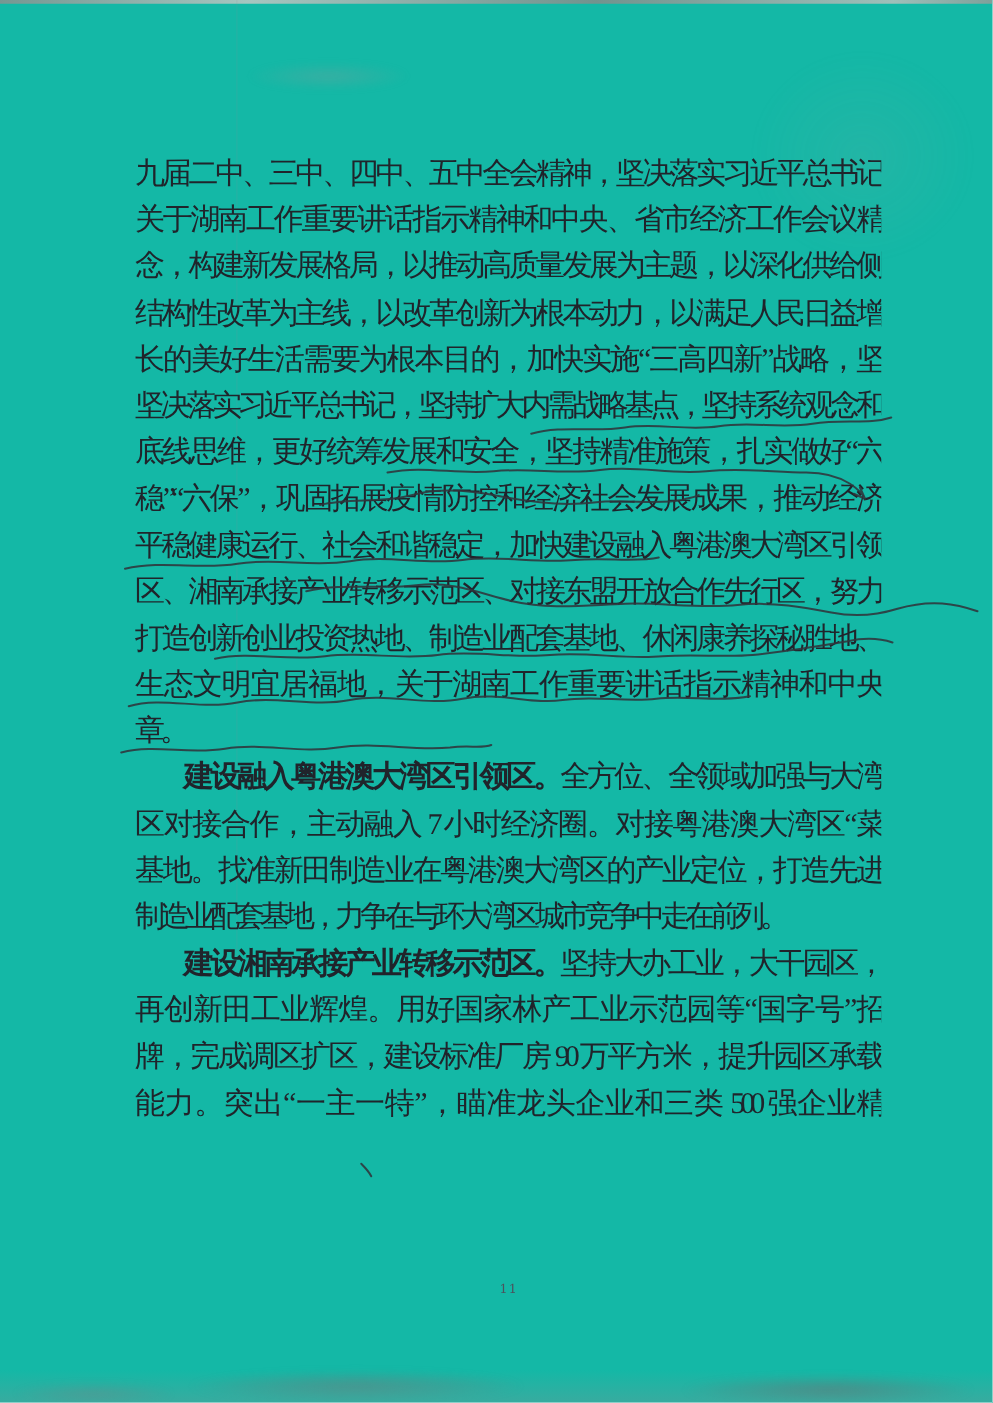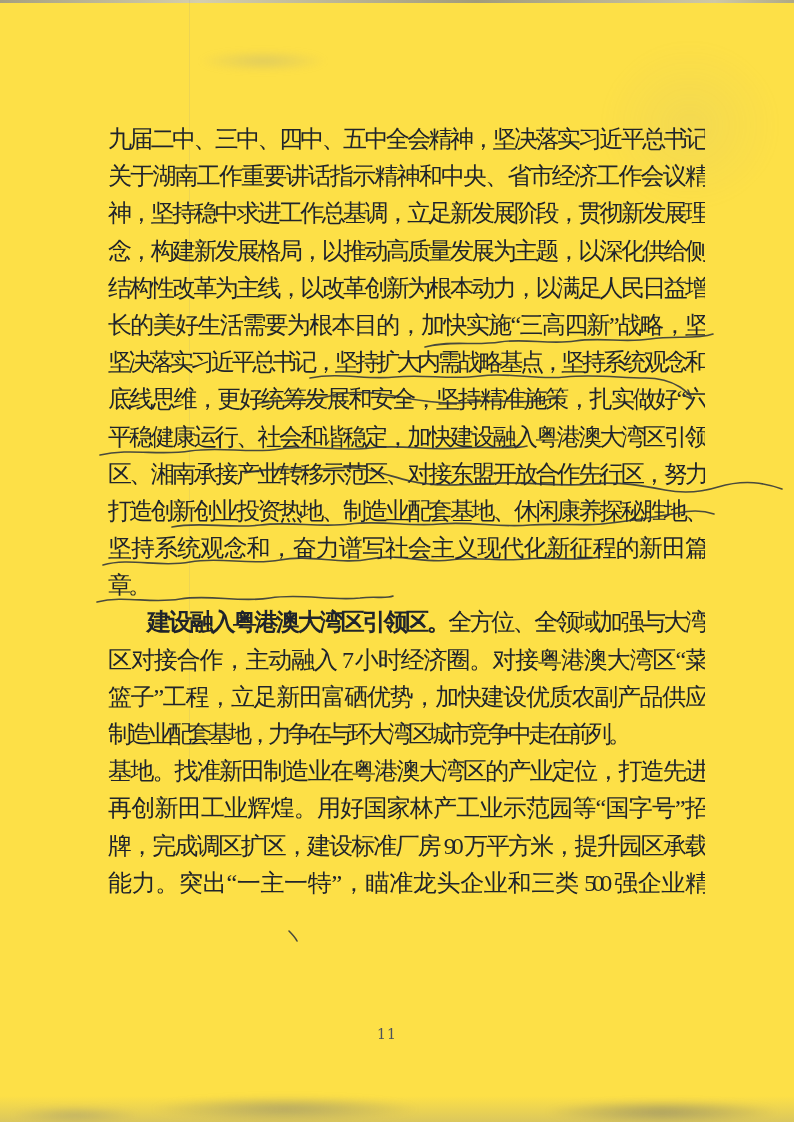--- a/index.html
+++ b/index.html
@@ -1,20 +1,20 @@
 <!DOCTYPE html>
 <html lang="zh"><head>
 <meta charset="utf-8">
 <style>
   html,body { margin:0; padding:0; background:#e9e9e7; }
   .page {
     position:relative;
     width:794px; height:1122px;
     margin:0 auto;
-    background:#fde047;
+    background:#14b8a6;
     overflow:hidden;
     font-family:"Liberation Serif","DejaVu Serif",serif;
   }
   
   .edge-top {
     position:absolute; top:0; left:0; right:0; height:3px;
     background:linear-gradient(to right,#8f8f8d,#cac9c6 25%,#8a8a88 60%,#c2c1be 90%,#9a9a97);
     opacity:.8;
   }
   .vline {
@@ -53,53 +53,53 @@
   .line.ind { text-indent:39px; }
   
   .annot {
     position:absolute; left:0; top:0; width:794px; height:1122px;
     pointer-events:none;
   }
   .annot path { fill:none; stroke-width:1.6; stroke-linecap:round; stroke-linejoin:round; opacity:.88; }
   
   .page-number {
     position:absolute; left:377px; top:1026px; width:60px;
-    text-align:left; font-size:14px; letter-spacing:1px;
+    text-align:center; font-size:10px; letter-spacing:1px;
     color:#4c525c;
     font-family:"DejaVu Serif","Liberation Serif",serif;
   }
 </style>
 </head>
 <body>
 
 <div class="page">
   <div class="edge-top"></div>
   <div class="vline"></div>
   <div class="smudge smudge-a"></div>
   <div class="smudge smudge-b"></div>
 
   <div class="text-block">
       <div class="line"><span>九届二中、三中、四中、五中全会精神，坚决落实习近平总书记</span></div>
       <div class="line"><span>关于湖南工作重要讲话指示精神和中央、省市经济工作会议精</span></div>
-      <div class="line"><span>神，坚持稳中求进工作总基调，立足新发展阶段，贯彻新发展理</span></div>
       <div class="line"><span>念，构建新发展格局，以推动高质量发展为主题，以深化供给侧</span></div>
       <div class="line"><span>结构性改革为主线，以改革创新为根本动力，以满足人民日益增</span></div>
       <div class="line"><span>长的美好生活需要为根本目的，加快实施“三高四新”战略，坚</span></div>
       <div class="line"><span>坚决落实习近平总书记，坚持扩大内需战略基点，坚持系统观念和</span></div>
       <div class="line"><span>底线思维，更好统筹发展和安全，坚持精准施策，扎实做好“六</span></div>
+      <div class="line"><span>稳”“六保”，巩固拓展疫情防控和经济社会发展成果，推动经济</span></div>
       <div class="line"><span>平稳健康运行、社会和谐稳定，加快建设融入粤港澳大湾区引领</span></div>
       <div class="line"><span>区、湘南承接产业转移示范区、对接东盟开放合作先行区，努力</span></div>
       <div class="line"><span>打造创新创业投资热地、制造业配套基地、休闲康养探秘胜地、</span></div>
-      <div class="line"><span>坚持系统观念和，奋力谱写社会主义现代化新征程的新田篇</span></div>
+      <div class="line"><span>生态文明宜居福地，关于湖南工作重要讲话指示精神和中央</span></div>
       <div class="line noj"><span>章。</span></div>
       <div class="line ind"><span class="lead">建设融入粤港澳大湾区引领区。</span><span>全方位、全领域加强与大湾</span></div>
       <div class="line"><span>区对接合作，主动融入 7 小时经济圈。对接粤港澳大湾区“菜</span></div>
-      <div class="line"><span>篮子”工程，立足新田富硒优势，加快建设优质农副产品供应</span></div>
+      <div class="line"><span>基地。找准新田制造业在粤港澳大湾区的产业定位，打造先进</span></div>
       <div class="line noj"><span>制造业配套基地，力争在与环大湾区城市竞争中走在前列。</span></div>
-      <div class="line"><span>基地。找准新田制造业在粤港澳大湾区的产业定位，打造先进</span></div>
+      <div class="line ind"><span class="lead">建设湘南承接产业转移示范区。</span><span>坚持大办工业，大干园区，</span></div>
       <div class="line"><span>再创新田工业辉煌。用好国家林产工业示范园等“国字号”招</span></div>
       <div class="line"><span>牌，完成调区扩区，建设标准厂房 90 万平方米，提升园区承载</span></div>
       <div class="line"><span>能力。突出“一主一特”，瞄准龙头企业和三类 500 强企业精</span></div>
     </div>
 
   <svg class="annot" viewBox="0 0 794 1122" stroke="#30343b">
       <path d="M425,347 C450,340 475,346 500,342 C525,338 550,345 575,341 C600,337 625,343 650,339 C675,335 695,340 713,334"></path>
       <path d="M310,378 C340,372 365,380 395,377 C425,374 450,380 480,376 C510,372 535,380 565,377 C595,374 620,378 645,378 C660,378 672,382 680,387 C686,391 690,395 692,399 M692,399 L683,395 M692,399 L688,390"></path>
       <path d="M256,404 C280,398 305,403 330,396 C352,390 375,392 400,397 C425,402 450,405 475,402 C500,399 525,404 546,400 C552,398 556,398 559,396"></path>
       <path d="M100,455 C130,448 160,456 190,451 C220,446 250,454 280,449 C310,444 340,452 370,448 C400,444 430,451 460,448 C485,446 510,450 527,446"></path>

